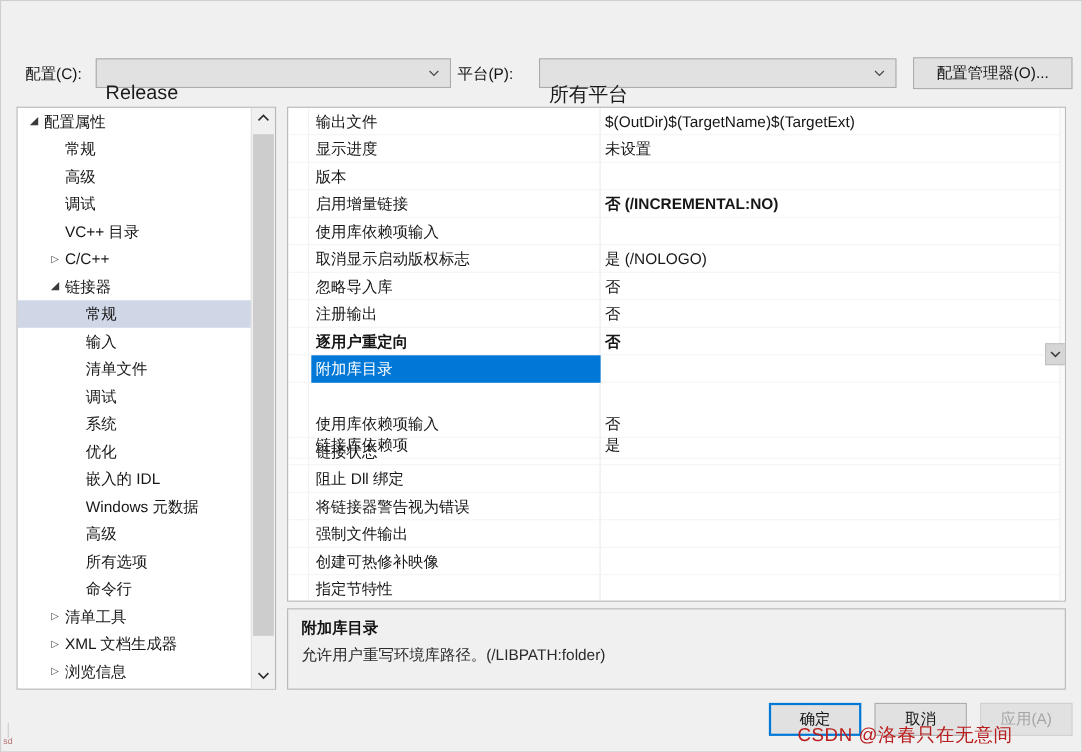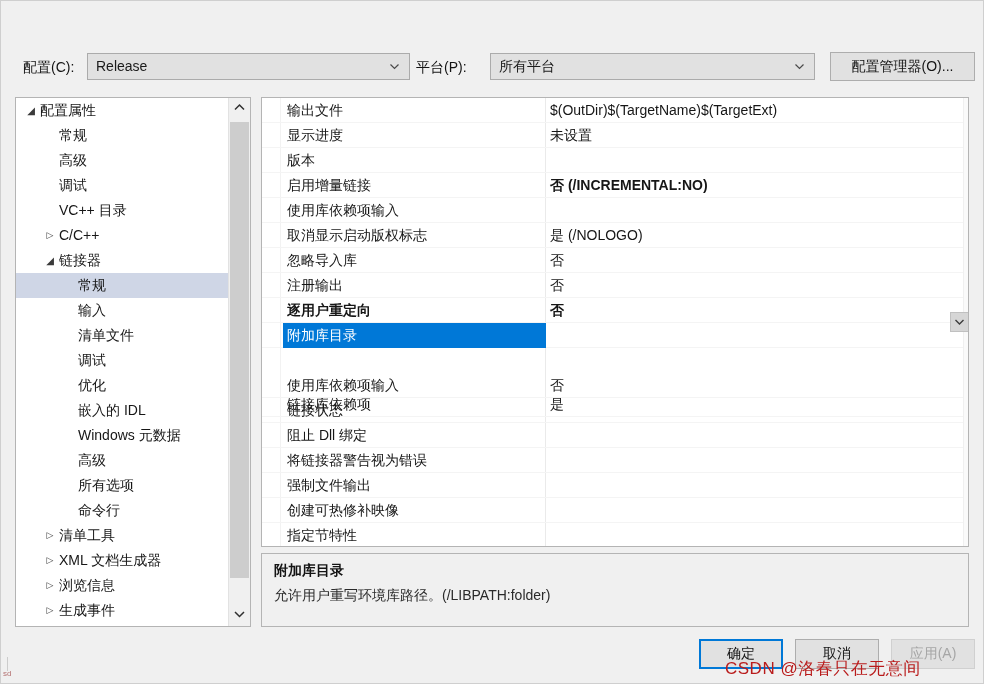--- a/index.html
+++ b/index.html
@@ -62,22 +62,22 @@
   .combo {
     position: absolute; top: 14px;
     height: 27px;
     background: #e1e1e1;
     border: 1px solid #ababab;
     font-size: 14px;
     color: #1b1b1b;
     cursor: default;
   }
   .combo .value {
-    position: absolute; left: 8px; top: 4px;
-    font-size: 14px;
+    position: absolute; left: 8px; top: 20px;
+    font-size: 18px;
     white-space: nowrap;
   }
   .combo .chev {
     position: absolute; right: 8px; top: 6px;
     width: 13px; height: 13px;
   }
   #combo-config { left: 86px; width: 323px; }
   #combo-platform { left: 489px; width: 325px; }
 
   #config-mgr-btn {
@@ -340,20 +340,23 @@
           <span class="tlabel" style="left: 62px;">常规</span>
         </div>
         <div class="tree-item">
           <span class="tlabel" style="left: 62px;">输入</span>
         </div>
         <div class="tree-item">
           <span class="tlabel" style="left: 62px;">清单文件</span>
         </div>
         <div class="tree-item">
           <span class="tlabel" style="left: 62px;">调试</span>
+        </div>
+        <div class="tree-item">
+          <span class="tlabel" style="left: 62px;">系统</span>
         </div>
         <div class="tree-item">
           <span class="tlabel" style="left: 62px;">优化</span>
         </div>
         <div class="tree-item">
           <span class="tlabel" style="left: 62px;">嵌入的 IDL</span>
         </div>
         <div class="tree-item">
           <span class="tlabel" style="left: 62px;">Windows 元数据</span>
         </div>

